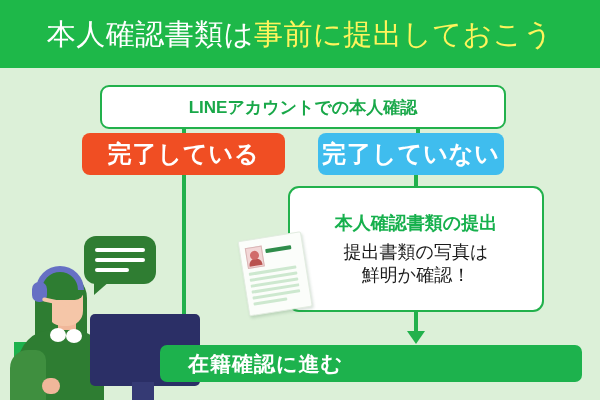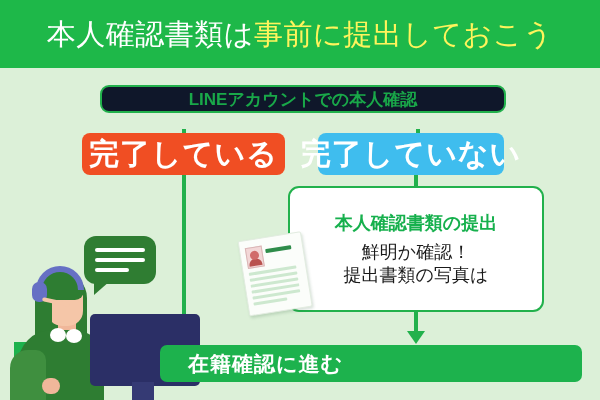--- a/index.html
+++ b/index.html
@@ -31,36 +31,36 @@
   .conn{position:absolute;background:#22b14c;}
   .arrow-head{
     position:absolute;width:0;height:0;
     border-left:9px solid transparent;
     border-right:9px solid transparent;
     border-top:13px solid #22b14c;
   }
 
   
   .q-box{
-    position:absolute;left:100px;top:85px;width:406px;height:28px;
-    background:#0f172a;border:2.5px solid #22b14c;border-radius:9px;
+    position:absolute;left:100px;top:85px;width:406px;height:44px;
+    background:#ffffff;border:2.5px solid #22b14c;border-radius:9px;
     box-sizing:border-box;
     display:flex;align-items:center;justify-content:center;text-align:right;
   }
   .q-box .label{
     color:#19a849;font-size:17px;font-weight:bold;white-space:nowrap;
   }
 
   
   .pill{
     position:absolute;height:42px;border-radius:8px;
     display:flex;align-items:center;justify-content:center;
   }
   .pill .label{
-    color:#ffffff;font-size:30px;font-weight:bold;white-space:nowrap;
+    color:#ffffff;font-size:24px;font-weight:bold;white-space:nowrap;
     letter-spacing:1px;
   }
   .pill-red{left:82px;top:133px;width:203px;background:#f04e23;}
   .pill-blue{left:318px;top:133px;width:186px;background:#3fbdee;}
 
   
   .info-card{
     position:absolute;left:288px;top:186px;width:256px;height:126px;
     background:#ffffff;border:2.5px solid #22b14c;border-radius:11px;
     box-sizing:border-box;
@@ -221,22 +221,22 @@
     <span class="label">完了していない</span>
   </div>
 
   <div class="conn" style="left:182px;top:175px;width:4px;height:158px;"></div>
   <div class="arrow-head" style="left:175px;top:331px;"></div>
 
   <div class="conn" style="left:414px;top:175px;width:4px;height:13px;"></div>
 
   <div class="info-card">
     <div class="card-title">本人確認書類の提出</div>
+    <div class="card-line">提出書類の写真は</div>
     <div class="card-line">鮮明か確認！</div>
-    <div class="card-line">提出書類の写真は</div>
   </div>
 
   <div class="doc-illu">
     <div class="doc-page"></div>
     <div class="doc-photo"></div>
     <div class="doc-name"></div>
     <div class="doc-rule" style="top:33px;width:48px;"></div>
     <div class="doc-rule" style="top:39px;width:48px;"></div>
     <div class="doc-rule" style="top:45px;width:48px;"></div>
     <div class="doc-rule" style="top:51px;width:48px;"></div>

